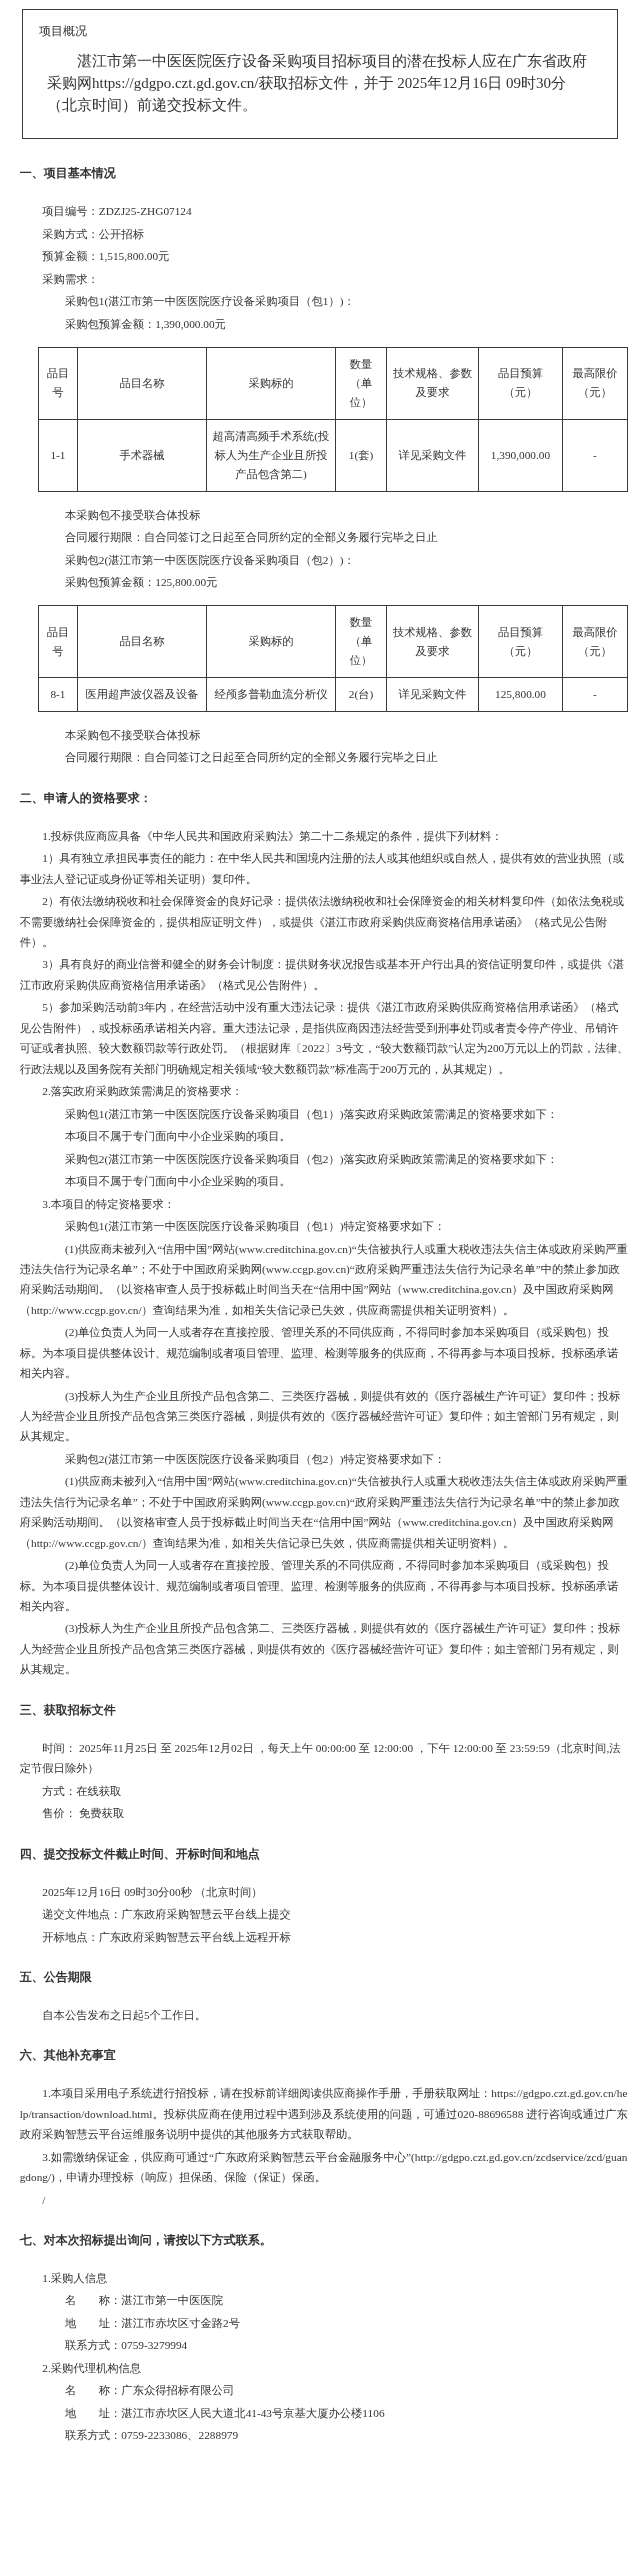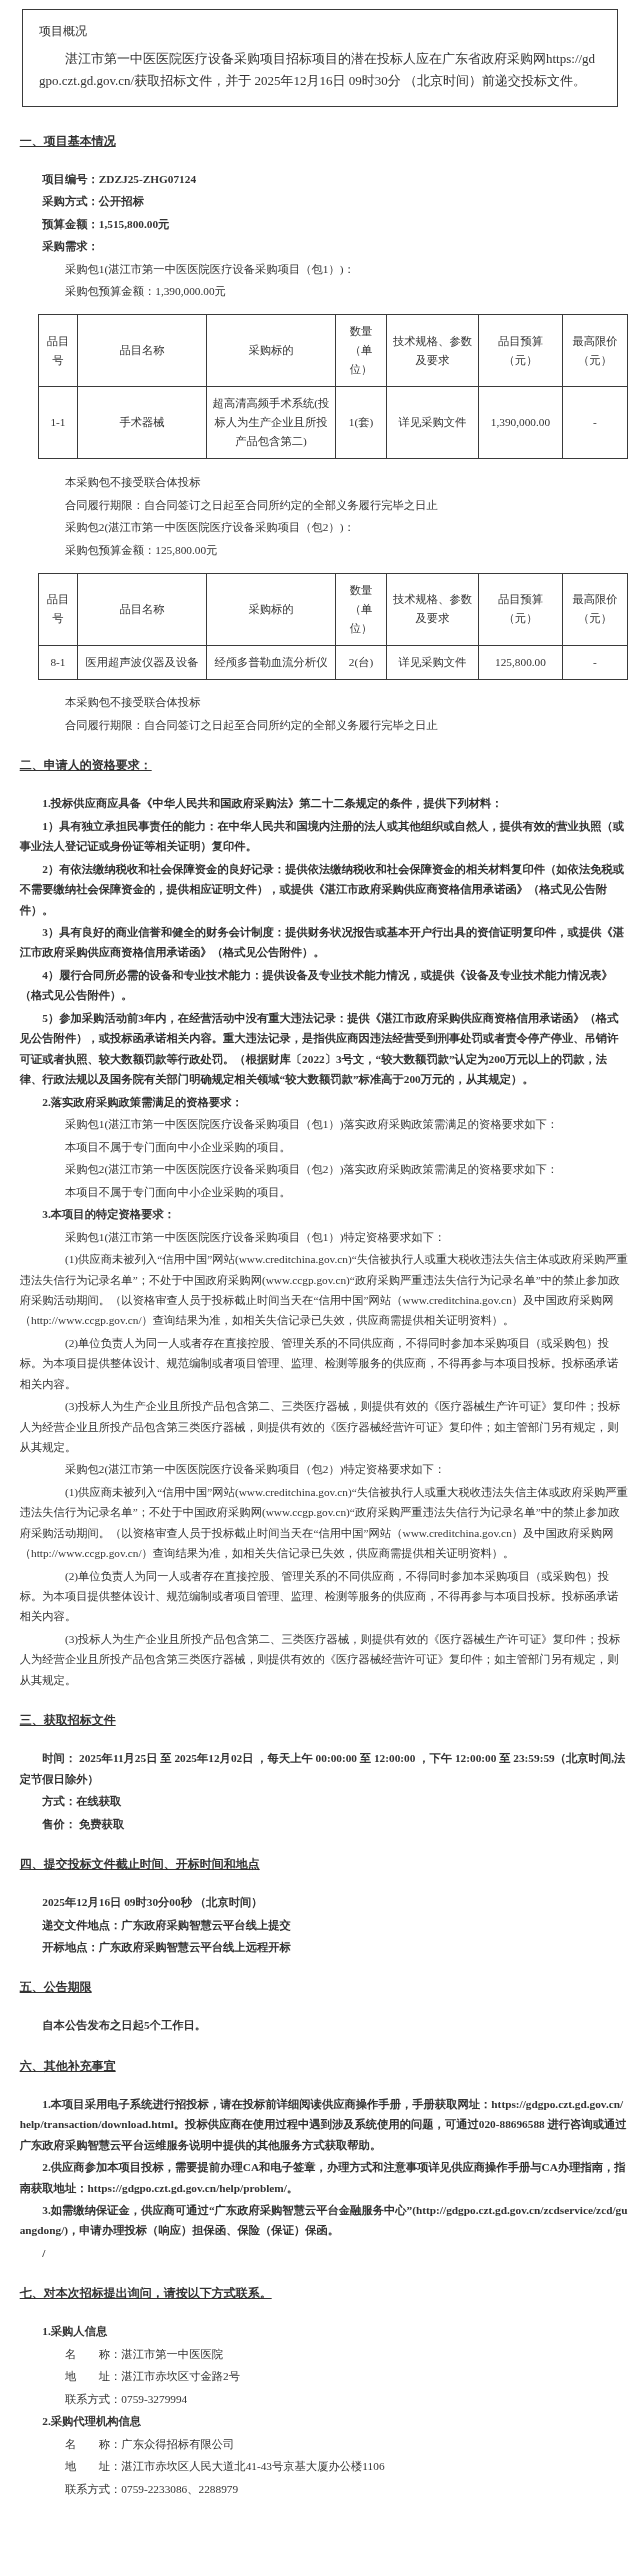--- a/index.html
+++ b/index.html
@@ -10,26 +10,26 @@
     color:#333333;
   }
   .inner { padding:0 2.8px 0 11.3px; }
 
   .overview-box {
     border:0.7px solid #3a3a3a;
     margin:3.5px 11.3px 24px 2.8px;
     padding:8.4px 15.5px 14px 15.5px;
   }
   .overview-title { font-weight:normal; font-size:12px; line-height:21px; margin:2.8px 0 5.6px 0; }
-  .overview-body { margin:0; font-size:13px; line-height:22px; text-indent:2em; word-break:break-all; }
-
-  .sec-h { font-weight:bold; font-size:12px; line-height:21px; margin:20px 0 17px 0;text-decoration:underline; }
+  .overview-body { margin:8px; font-size:15px; line-height:22px; text-indent:2em; word-break:break-all; }
+
+  .sec-h { font-weight:bold; font-size:12px; line-height:21px; margin:20px 0 17px 0; }
 
   p.line { margin:2.1px 0; font-size:11.3px; line-height:20.4px; word-break:break-all; }
-  .t2 { text-indent:2em;font-weight:bold; }
+  .t2 { text-indent:2em; }
   .t4 { text-indent:4em; }
 
   table.items {
     border-collapse:collapse; table-layout:fixed;
     width:590px; margin:12.7px 0 12.7px 18.3px;border-radius:29px;
   }
   table.items td {
     border:0.7px solid #3a3a3a; text-align:center; vertical-align:middle;
     font-size:11.3px; line-height:19px; padding:7px 3.5px;
     word-break:break-all;
@@ -131,21 +131,20 @@
       <p class="line t4">本采购包不接受联合体投标</p>
       <p class="line t4">合同履行期限：自合同签订之日起至合同所约定的全部义务履行完毕之日止</p>
     </div>
 
     <div>
       <h2 class="sec-h">二、申请人的资格要求：</h2>
       <p class="line t2">1.投标供应商应具备《中华人民共和国政府采购法》第二十二条规定的条件，提供下列材料：</p>
       <p class="line t2">1）具有独立承担民事责任的能力：在中华人民共和国境内注册的法人或其他组织或自然人，提供有效的营业执照（或事业法人登记证或身份证等相关证明）复印件。</p>
       <p class="line t2">2）有依法缴纳税收和社会保障资金的良好记录：提供依法缴纳税收和社会保障资金的相关材料复印件（如依法免税或不需要缴纳社会保障资金的，提供相应证明文件），或提供《湛江市政府采购供应商资格信用承诺函》（格式见公告附件）。</p>
       <p class="line t2">3）具有良好的商业信誉和健全的财务会计制度：提供财务状况报告或基本开户行出具的资信证明复印件，或提供《湛江市政府采购供应商资格信用承诺函》（格式见公告附件）。</p>
-      <p class="line t2">4）履行合同所必需的设备和专业技术能力：提供设备及专业技术能力情况，或提供《设备及专业技术能力情况表》（格式见公告附件）。</p>
       <p class="line t2">5）参加采购活动前3年内，在经营活动中没有重大违法记录：提供《湛江市政府采购供应商资格信用承诺函》（格式见公告附件），或投标函承诺相关内容。重大违法记录，是指供应商因违法经营受到刑事处罚或者责令停产停业、吊销许可证或者执照、较大数额罚款等行政处罚。（根据财库〔2022〕3号文，“较大数额罚款”认定为200万元以上的罚款，法律、行政法规以及国务院有关部门明确规定相关领域“较大数额罚款”标准高于200万元的，从其规定）。</p>
       <p class="line t2">2.落实政府采购政策需满足的资格要求：</p>
       <p class="line t4">采购包1(湛江市第一中医医院医疗设备采购项目（包1）)落实政府采购政策需满足的资格要求如下：</p>
       <p class="line t4">本项目不属于专门面向中小企业采购的项目。</p>
       <p class="line t4">采购包2(湛江市第一中医医院医疗设备采购项目（包2）)落实政府采购政策需满足的资格要求如下：</p>
       <p class="line t4">本项目不属于专门面向中小企业采购的项目。</p>
       <p class="line t2">3.本项目的特定资格要求：</p>
       <p class="line t4">采购包1(湛江市第一中医医院医疗设备采购项目（包1）)特定资格要求如下：</p>
       <p class="line t4">(1)供应商未被列入“信用中国”网站(www.creditchina.gov.cn)“失信被执行人或重大税收违法失信主体或政府采购严重违法失信行为记录名单”；不处于中国政府采购网(www.ccgp.gov.cn)“政府采购严重违法失信行为记录名单”中的禁止参加政府采购活动期间。（以资格审查人员于投标截止时间当天在“信用中国”网站（www.creditchina.gov.cn）及中国政府采购网（http://www.ccgp.gov.cn/）查询结果为准，如相关失信记录已失效，供应商需提供相关证明资料）。</p>
       <p class="line t4">(2)单位负责人为同一人或者存在直接控股、管理关系的不同供应商，不得同时参加本采购项目（或采购包）投标。为本项目提供整体设计、规范编制或者项目管理、监理、检测等服务的供应商，不得再参与本项目投标。投标函承诺相关内容。</p>
@@ -171,21 +170,20 @@
     </div>
 
     <div>
       <h2 class="sec-h">五、公告期限</h2>
       <p class="line t2">自本公告发布之日起5个工作日。</p>
     </div>
 
     <div>
       <h2 class="sec-h">六、其他补充事宜</h2>
       <p class="line t2">1.本项目采用电子系统进行招投标，请在投标前详细阅读供应商操作手册，手册获取网址：https://gdgpo.czt.gd.gov.cn/help/transaction/download.html。投标供应商在使用过程中遇到涉及系统使用的问题，可通过020-88696588 进行咨询或通过广东政府采购智慧云平台运维服务说明中提供的其他服务方式获取帮助。</p>
-      <p class="line t2">2.供应商参加本项目投标，需要提前办理CA和电子签章，办理方式和注意事项详见供应商操作手册与CA办理指南，指南获取地址：https://gdgpo.czt.gd.gov.cn/help/problem/。</p>
       <p class="line t2">3.如需缴纳保证金，供应商可通过“广东政府采购智慧云平台金融服务中心”(http://gdgpo.czt.gd.gov.cn/zcdservice/zcd/guangdong/)，申请办理投标（响应）担保函、保险（保证）保函。</p>
       <p class="line t2">/</p>
     </div>
 
     <div>
       <h2 class="sec-h">七、对本次招标提出询问，请按以下方式联系。</h2>
       <p class="line t2">1.采购人信息</p>
       <p class="line t4">名　　称：湛江市第一中医医院</p>
       <p class="line t4">地　　址：湛江市赤坎区寸金路2号</p>
       <p class="line t4">联系方式：0759-3279994</p>

